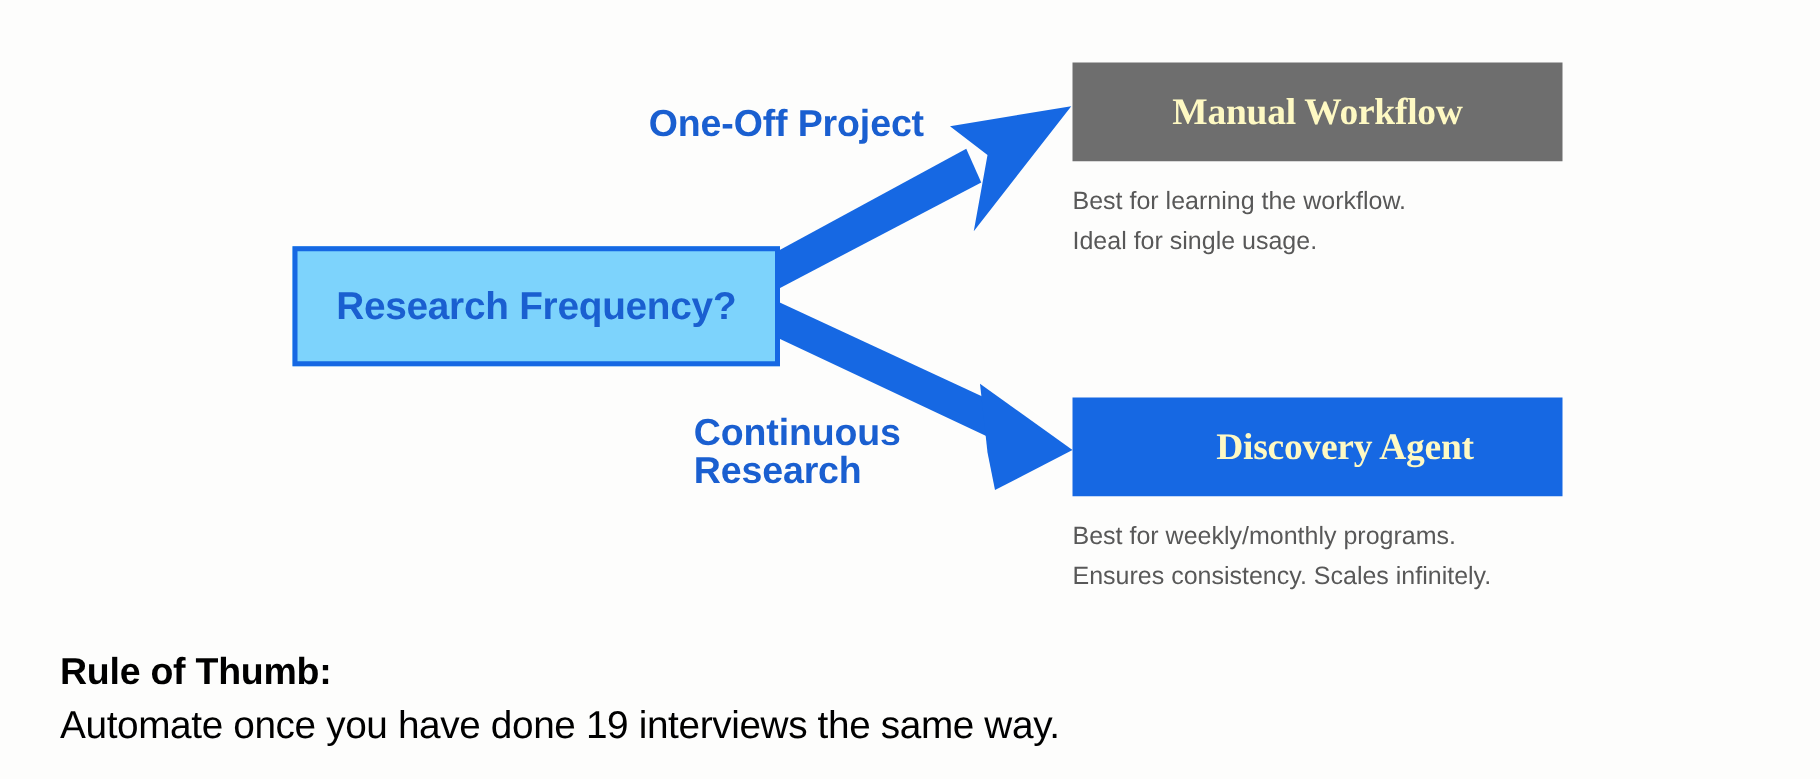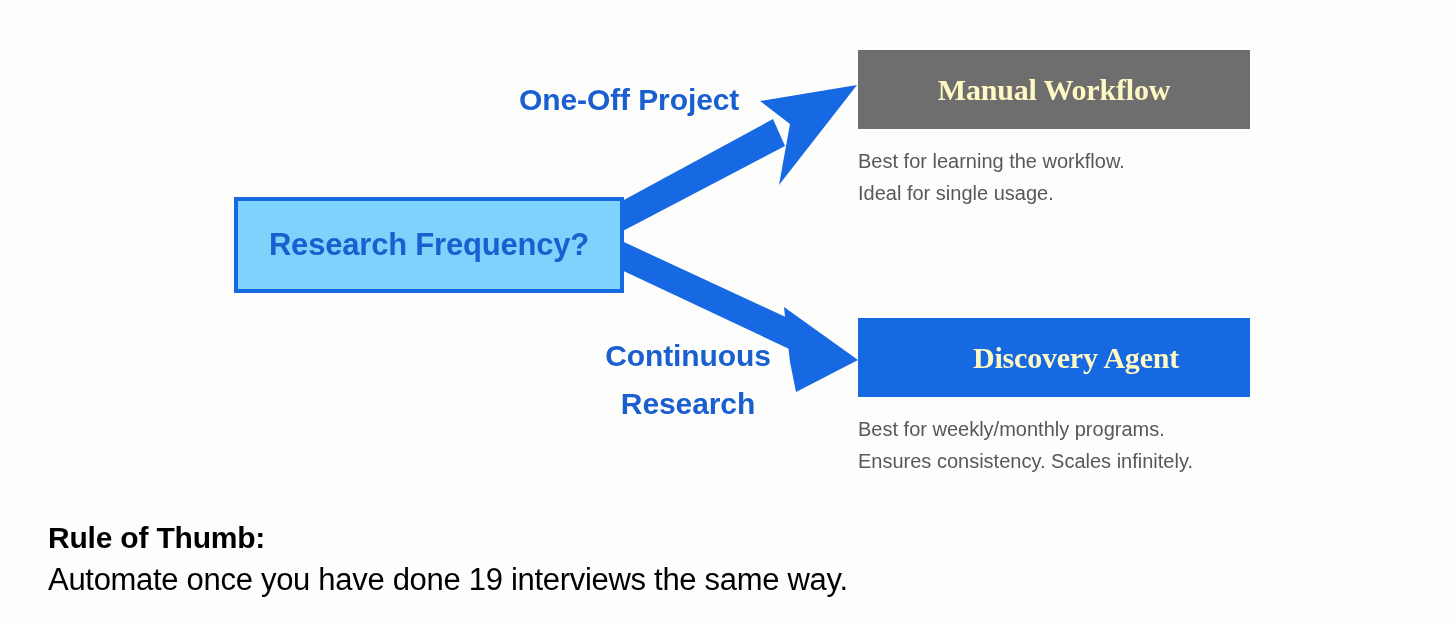--- a/index.html
+++ b/index.html
@@ -93,25 +93,25 @@
     font-weight: bold;
     letter-spacing: -0.1px;
     white-space: pre-line;
   }
   #edge-label-top {
     left: 519px;
     top: 83px;
     text-align: left;
   }
   #edge-label-bottom {
-    left: 598px;
+    left: 555px;
     top: 332px;
     width: 180px;
-    text-align: center;
-    line-height: 48px;
+    text-align: left;
+    line-height: 30px;
   }
 
   
   .footer {
     position: absolute;
     left: 48px;
     top: 518px;
     color: #000000;
   }
   .footer-heading {

